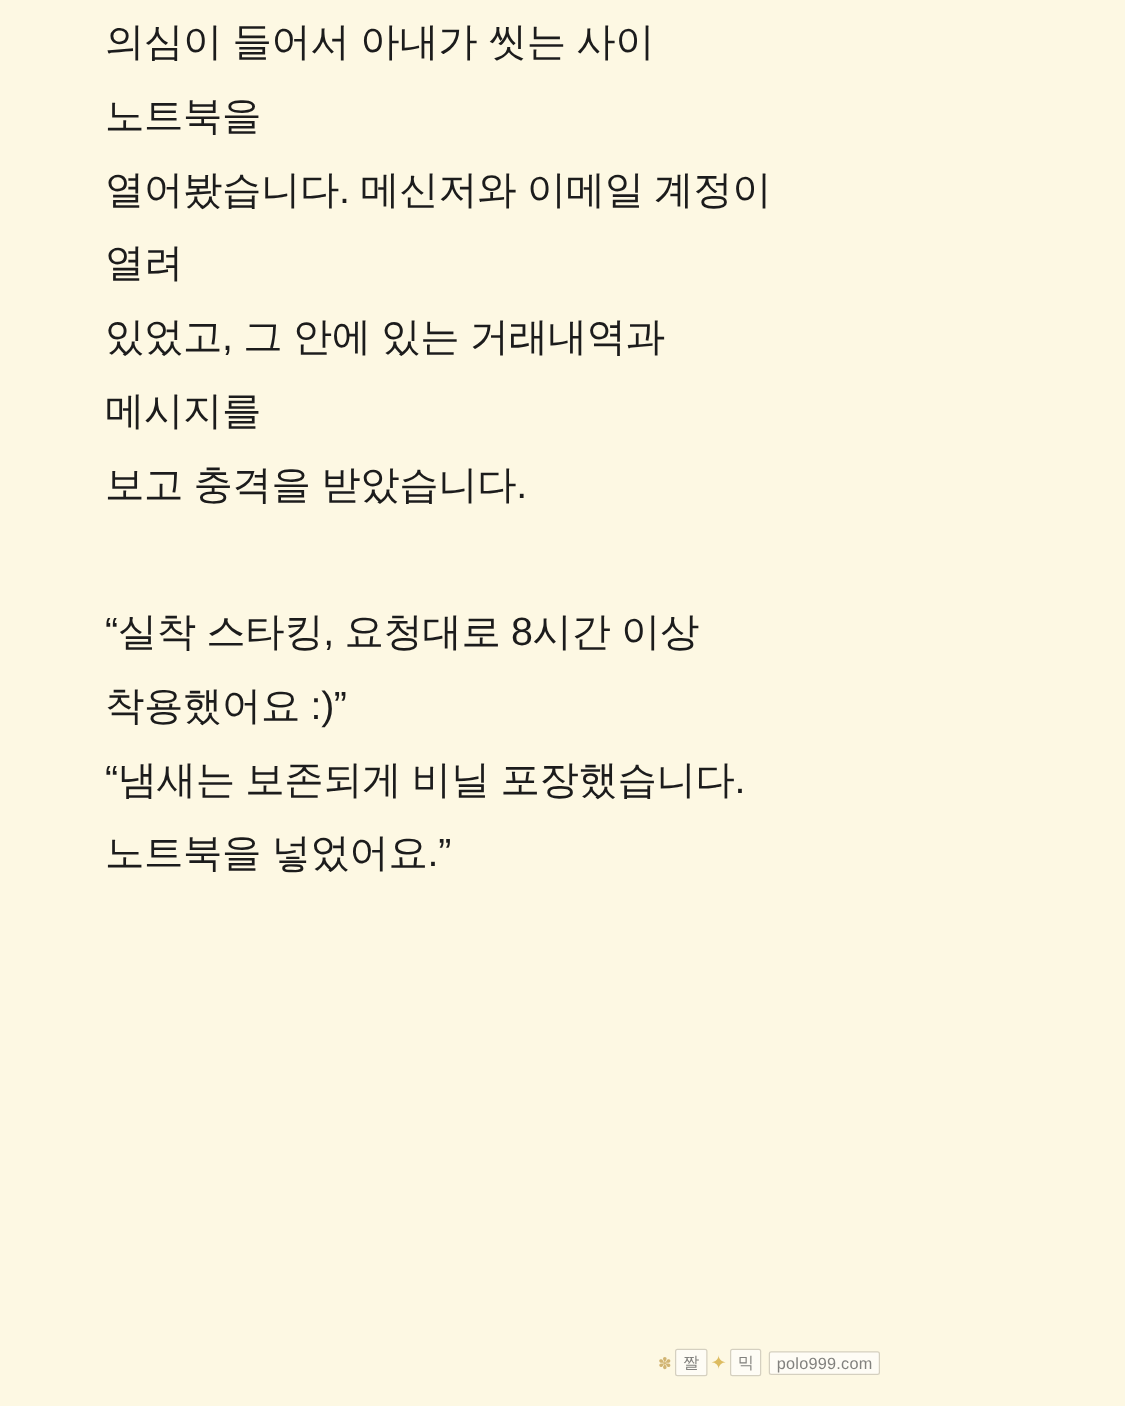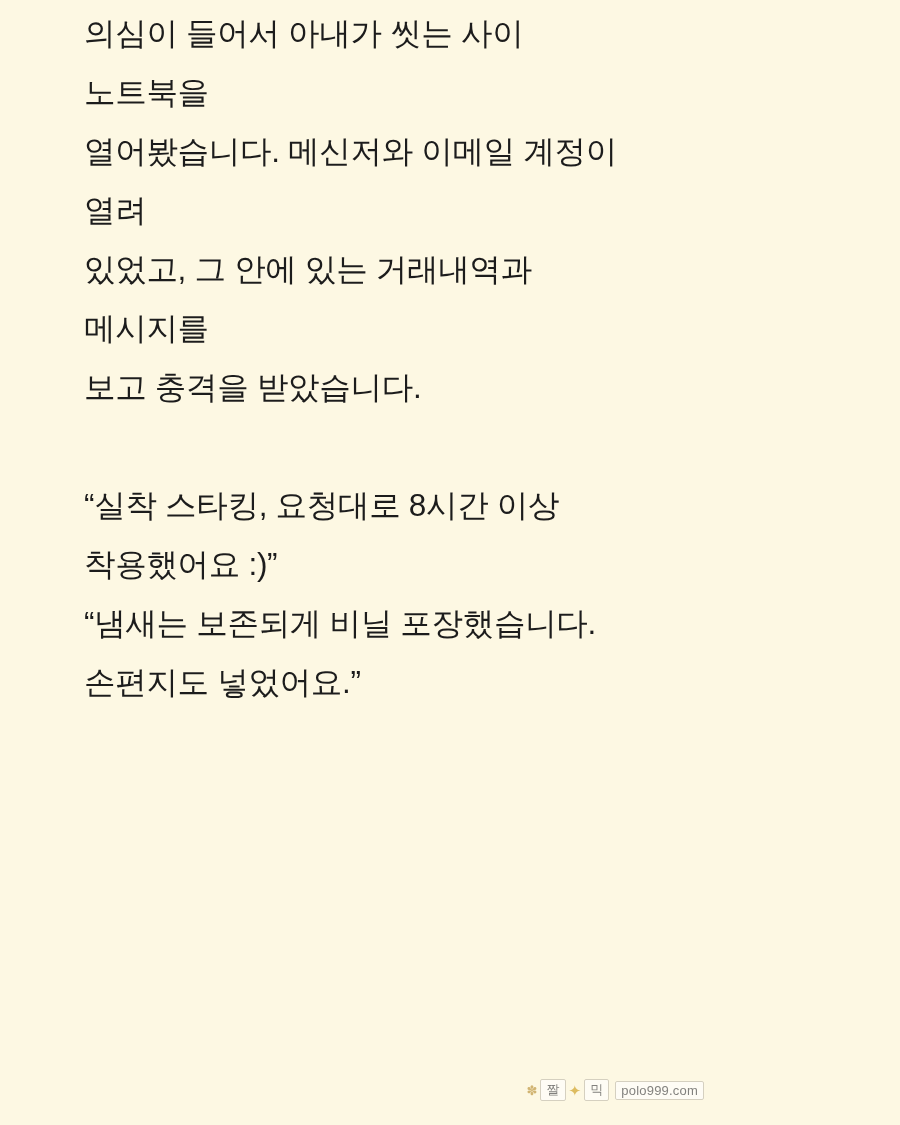--- a/index.html
+++ b/index.html
@@ -87,21 +87,21 @@
     <p class="para">의심이 들어서 아내가 씻는 사이 노트북을
 열어봤습니다. 메신저와 이메일 계정이 열려
 있었고, 그 안에 있는 거래내역과 메시지를
 보고 충격을 받았습니다.</p>
 
     <div class="spacer-lg"></div>
 
     <p class="para">“실착 스타킹, 요청대로 8시간 이상
 착용했어요 :)”
 “냄새는 보존되게 비닐 포장했습니다.
-손편지도 넣었어요.”</p>
+노트북을 넣었어요.”</p>
 
     <div class="spacer-md"></div>
 
 
   </div>
 
   <div class="watermark">
     <span class="wm-icons">
       <span class="wm-glyph">✽</span>
       <span class="wm-box">짤</span>

